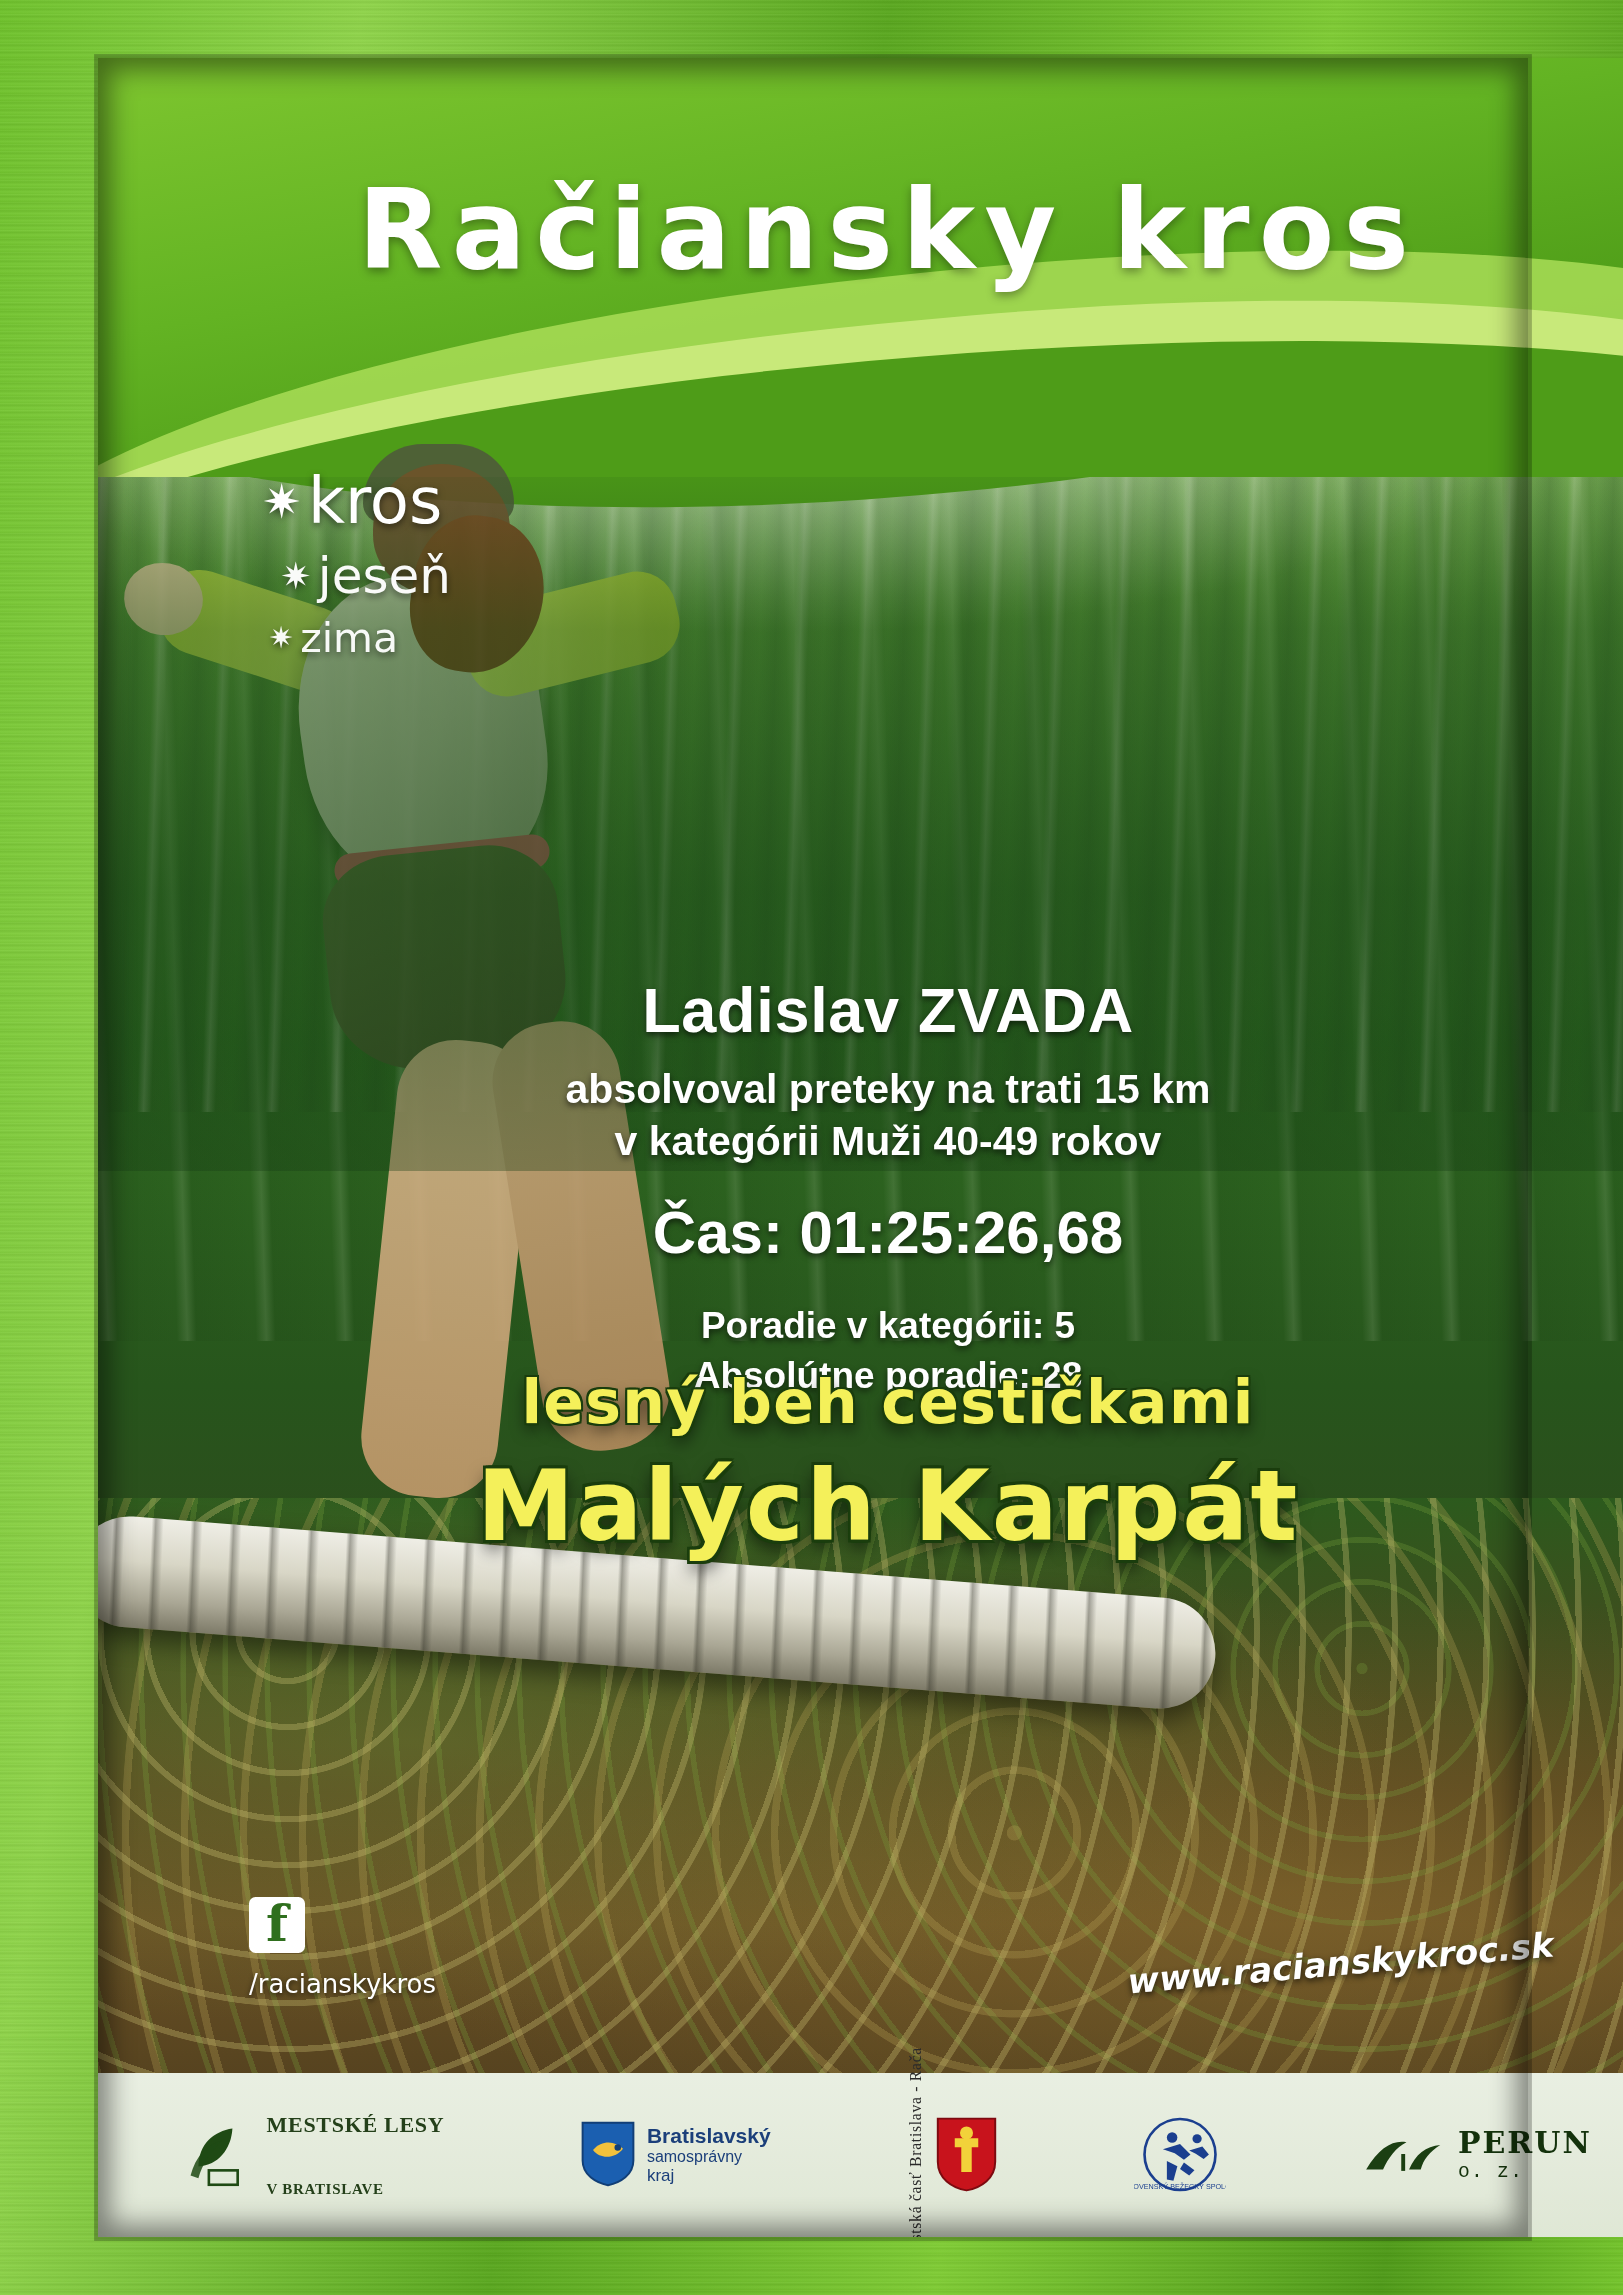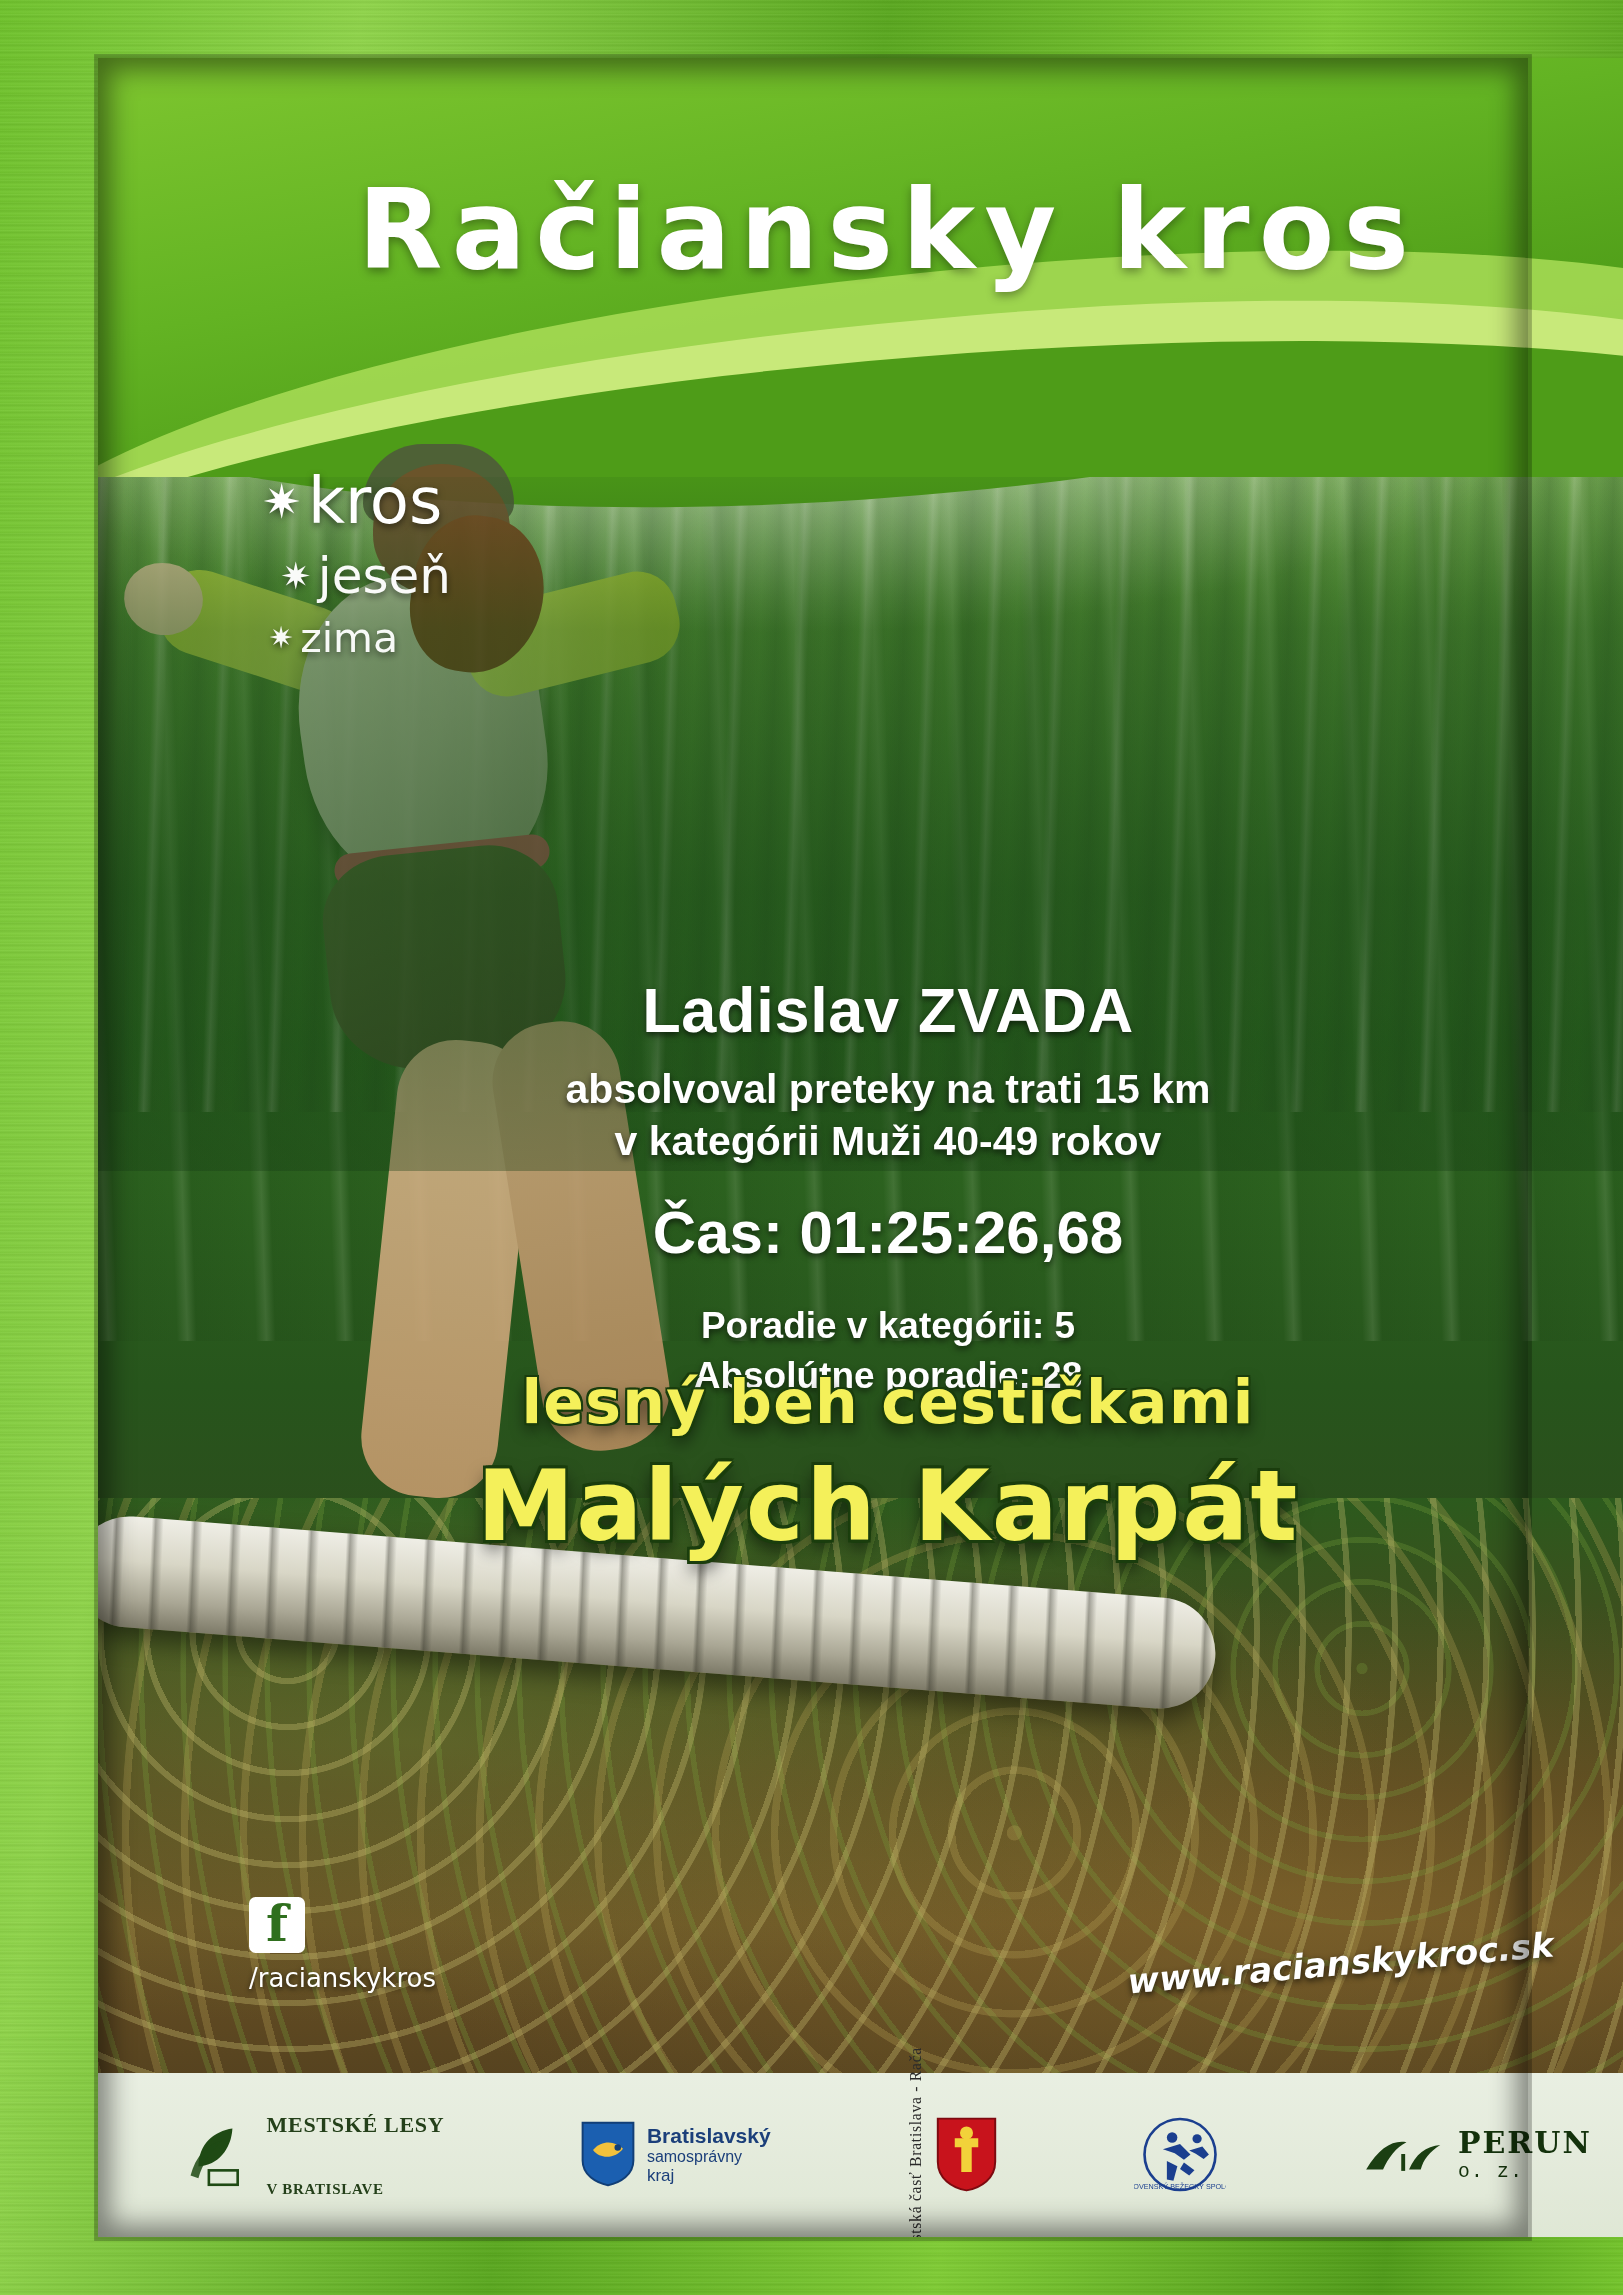--- a/index.html
+++ b/index.html
@@ -445,21 +445,21 @@
     left: 50%;
     top: 47%;
     transform: translate(-50%, -50%);
     color: #2f6f1e;
     font-family: "DejaVu Serif", serif;
     font-weight: bold;
     font-size: 51px;
     line-height: 1;
   }
   .fb-handle {
-    margin-top: 10px;
+    margin-top: 16px;
     font-family: "DejaVu Sans", sans-serif;
     font-size: 26px;
     color: #ffffff;
     text-shadow: 0 2px 5.2px rgba(0,0,0,0.7);
   }
   .web {
     position: absolute;
     right: 124px;
     top: 1885px;
     z-index: 14;

